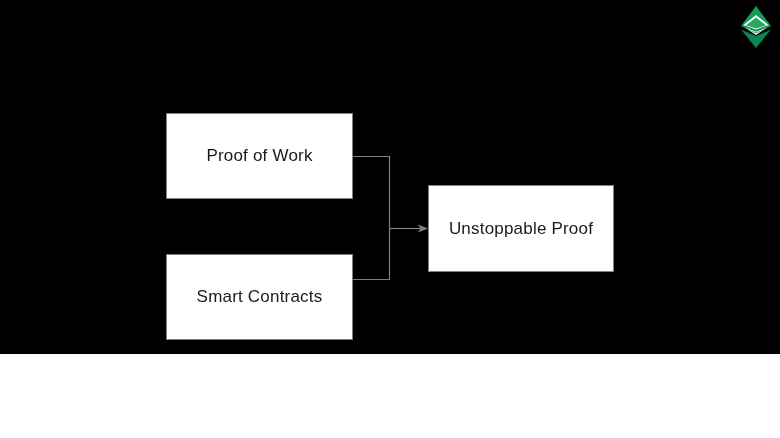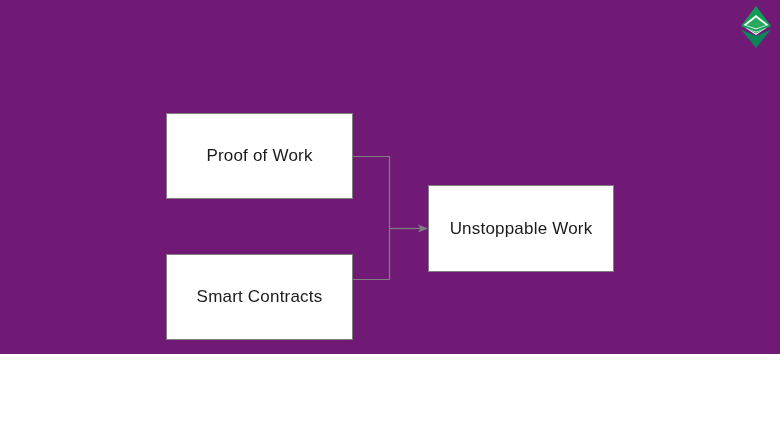--- a/index.html
+++ b/index.html
@@ -4,21 +4,21 @@
 <style>
   html, body {
     margin: 0;
     padding: 0;
     background: #ffffff;
   }
   #canvas {
     position: relative;
     width: 780px;
     height: 354px;
-    background: #701a75;
+    background: #000000;
     overflow: hidden;
     font-family: "Liberation Sans", sans-serif;
   }
   .node {
     position: absolute;
     box-sizing: border-box;
     background: #ffffff;
     border: 1px solid #7f7f7f;
     display: flex;
     align-items: center;
@@ -85,21 +85,21 @@
 
   <div class="node" id="node-proof-of-work">
     <span class="node-label">Proof of Work</span>
   </div>
 
   <div class="node" id="node-smart-contracts">
     <span class="node-label">Smart Contracts</span>
   </div>
 
   <div class="node" id="node-unstoppable-dapps">
-    <span class="node-label">Unstoppable Work</span>
+    <span class="node-label">Unstoppable Proof</span>
   </div>
 
   <svg id="brand-logo" viewBox="0 0 34 42" width="34" height="42">
 
     <path d="M 17 0 L 32 20 L 17 27 L 2 20 Z" fill="#0f9d58"></path>
 
     <path d="M 17 42 L 2 23.5 L 17 30 L 32 23.5 Z" fill="#0b8457"></path>
 
     <path d="M 17 9 L 29.5 19 L 17 23.5 L 4.5 19 Z" fill="#ffffff"></path>
     <path d="M 17 11.5 L 27 19.2 L 17 22.6 L 7 19.2 Z" fill="#2aa860"></path>

